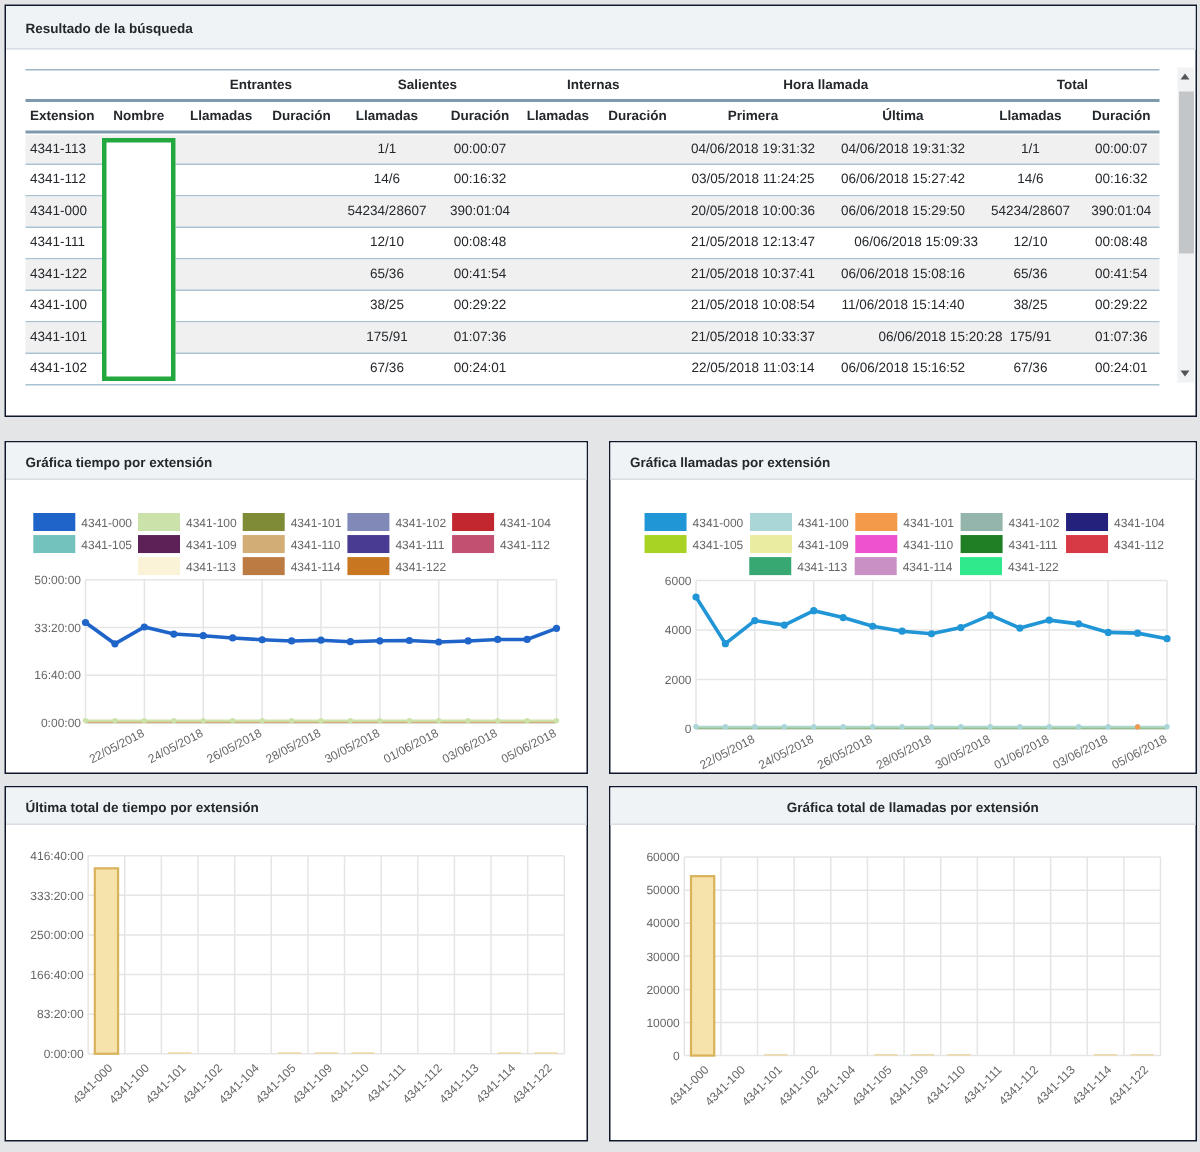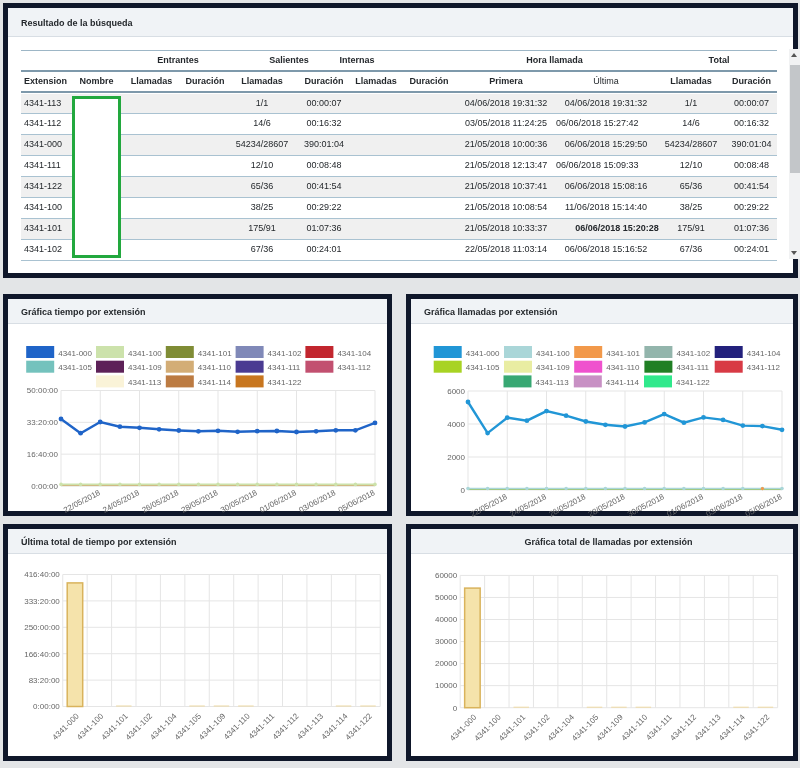--- a/index.html
+++ b/index.html
@@ -1,83 +1,83 @@
 <!DOCTYPE html>
 <html><head><meta charset="utf-8"><style>
 * { margin:0; padding:0; box-sizing:border-box; }
 html,body { width:800px; height:768px; background:#e3e5e7; font-family:"Liberation Sans", sans-serif; position:relative; overflow:hidden; }
-.panel { position:absolute; background:#fff; border:5px solid #0f172a; }
+.panel { position:absolute; background:#fff; border:1px solid #0f172a; }
 .ph { background:#f0f3f6; border-bottom:1px solid #d8dee4; font-weight:bold; font-size:9px; color:#24282c; }
 .p1h { height:29px; line-height:30px; padding-left:13px; }
 .ch { height:25px; line-height:26px; padding-left:13px; }
 .tbl { position:absolute; left:13px; top:13px; width:756px; height:210px; font-size:9px; color:#24282c; }
 .gbox { position:absolute; left:64px; top:58.5px; width:49px; height:162px; border:3px solid #22a83e; background:#fff; }
 .sb { position:absolute; left:781px; top:12px; width:11px; height:210px; background:#f1f2f3; }
 .sbthumb { position:absolute; left:0.5px; top:15.5px; width:10px; height:108px; background:#c3c6c9; }
 .arr { position:absolute; left:2px; width:0; height:0; border-left:3.5px solid transparent; border-right:3.5px solid transparent; }
 .arrup { top:4px; border-bottom:4px solid #555; }
 .arrdn { bottom:4px; border-top:4px solid #555; }
 svg { position:absolute; left:0; top:0; }
 svg text { font-family:"Liberation Sans", sans-serif; }
 </style></head><body>
 <div class="panel" style="left:3px;top:3px;width:795px;height:275px;">
   <div class="ph p1h">Resultado de la búsqueda</div>
   <div style="position:relative;width:100%;height:244px;">
     <div class="tbl">
 <div style="position:absolute;left:0;top:0px;width:756px;height:1px;background:#9db6c6;"></div>
 <div style="position:absolute;left:97px;top:1px;width:120px;height:18.5px;line-height:18.5px;font-weight:bold;text-align:center;overflow:hidden;">Entrantes</div>
 <div style="position:absolute;left:208px;top:1px;width:120px;height:18.5px;line-height:18.5px;font-weight:bold;text-align:center;overflow:hidden;">Salientes</div>
-<div style="position:absolute;left:318.5px;top:1px;width:120.0px;height:18.5px;line-height:18.5px;font-weight:bold;overflow:hidden;">Internas</div>
+<div style="position:absolute;left:318.5px;top:1px;width:120.0px;height:18.5px;line-height:18.5px;font-weight:bold;text-align:center;overflow:hidden;">Internas</div>
 <div style="position:absolute;left:473.5px;top:1px;width:120.0px;height:18.5px;line-height:18.5px;font-weight:bold;text-align:center;overflow:hidden;">Hora llamada</div>
 <div style="position:absolute;left:638px;top:1px;width:120px;height:18.5px;line-height:18.5px;font-weight:bold;text-align:center;overflow:hidden;">Total</div>
 <div style="position:absolute;left:0;top:19.5px;width:756px;height:2px;background:#7e99ab;"></div>
 <div style="position:absolute;left:0px;top:21.5px;width:53px;height:19.5px;line-height:19.5px;font-weight:bold;text-align:left;padding-left:3px;overflow:hidden;">Extension</div>
 <div style="position:absolute;left:53px;top:21.5px;width:45px;height:19.5px;line-height:19.5px;font-weight:bold;text-align:center;overflow:hidden;">Nombre</div>
 <div style="position:absolute;left:98px;top:21.5px;width:65px;height:19.5px;line-height:19.5px;font-weight:bold;text-align:center;overflow:hidden;">Llamadas</div>
 <div style="position:absolute;left:163px;top:21.5px;width:42px;height:19.5px;line-height:19.5px;font-weight:bold;text-align:center;overflow:hidden;">Duración</div>
 <div style="position:absolute;left:205px;top:21.5px;width:72px;height:19.5px;line-height:19.5px;font-weight:bold;text-align:center;overflow:hidden;">Llamadas</div>
 <div style="position:absolute;left:277px;top:21.5px;width:52px;height:19.5px;line-height:19.5px;font-weight:bold;text-align:center;overflow:hidden;">Duración</div>
 <div style="position:absolute;left:329px;top:21.5px;width:52px;height:19.5px;line-height:19.5px;font-weight:bold;text-align:center;overflow:hidden;">Llamadas</div>
 <div style="position:absolute;left:381px;top:21.5px;width:54px;height:19.5px;line-height:19.5px;font-weight:bold;text-align:center;overflow:hidden;">Duración</div>
 <div style="position:absolute;left:435px;top:21.5px;width:100px;height:19.5px;line-height:19.5px;font-weight:bold;text-align:center;overflow:hidden;">Primera</div>
-<div style="position:absolute;left:535px;top:21.5px;width:100px;height:19.5px;line-height:19.5px;font-weight:normal;text-align:center;overflow:hidden;">Última</div>
+<div style="position:absolute;left:535px;top:21.5px;width:100px;height:19.5px;line-height:19.5px;font-weight:bold;text-align:center;overflow:hidden;">Última</div>
 <div style="position:absolute;left:635px;top:21.5px;width:70px;height:19.5px;line-height:19.5px;font-weight:bold;text-align:center;overflow:hidden;">Llamadas</div>
 <div style="position:absolute;left:705px;top:21.5px;width:51px;height:19.5px;line-height:19.5px;font-weight:bold;text-align:center;overflow:hidden;">Duración</div>
 <div style="position:absolute;left:0;top:41px;width:756px;height:2px;background:#7e99ab;"></div>
 <div style="position:absolute;left:0;top:43.5px;width:756px;height:19.9px;background:#f0f0f0;"></div>
 <div style="position:absolute;left:0px;top:43.5px;width:53px;height:19.9px;line-height:19.9px;text-align:left;padding-left:3px;overflow:hidden;">4341-113</div>
 <div style="position:absolute;left:205px;top:43.5px;width:72px;height:19.9px;line-height:19.9px;text-align:center;overflow:hidden;">1/1</div>
 <div style="position:absolute;left:277px;top:43.5px;width:52px;height:19.9px;line-height:19.9px;text-align:center;overflow:hidden;">00:00:07</div>
 <div style="position:absolute;left:435px;top:43.5px;width:100px;height:19.9px;line-height:19.9px;text-align:center;overflow:hidden;">04/06/2018 19:31:32</div>
 <div style="position:absolute;left:535px;top:43.5px;width:100px;height:19.9px;line-height:19.9px;text-align:center;overflow:hidden;">04/06/2018 19:31:32</div>
 <div style="position:absolute;left:635px;top:43.5px;width:70px;height:19.9px;line-height:19.9px;text-align:center;overflow:hidden;">1/1</div>
 <div style="position:absolute;left:705px;top:43.5px;width:51px;height:19.9px;line-height:19.9px;text-align:center;overflow:hidden;">00:00:07</div>
 <div style="position:absolute;left:0;top:63.400000000000006px;width:756px;height:1px;background:#a9c2d1;"></div>
 <div style="position:absolute;left:0px;top:64.4px;width:53px;height:19.9px;line-height:19.9px;text-align:left;padding-left:3px;overflow:hidden;">4341-112</div>
 <div style="position:absolute;left:205px;top:64.4px;width:72px;height:19.9px;line-height:19.9px;text-align:center;overflow:hidden;">14/6</div>
 <div style="position:absolute;left:277px;top:64.4px;width:52px;height:19.9px;line-height:19.9px;text-align:center;overflow:hidden;">00:16:32</div>
 <div style="position:absolute;left:435px;top:64.4px;width:100px;height:19.9px;line-height:19.9px;text-align:center;overflow:hidden;">03/05/2018 11:24:25</div>
-<div style="position:absolute;left:535px;top:64.4px;width:100px;height:19.9px;line-height:19.9px;overflow:hidden;">06/06/2018 15:27:42</div>
+<div style="position:absolute;left:535px;top:64.4px;width:100px;height:19.9px;line-height:19.9px;text-align:center;overflow:hidden;">06/06/2018 15:27:42</div>
 <div style="position:absolute;left:635px;top:64.4px;width:70px;height:19.9px;line-height:19.9px;text-align:center;overflow:hidden;">14/6</div>
 <div style="position:absolute;left:705px;top:64.4px;width:51px;height:19.9px;line-height:19.9px;text-align:center;overflow:hidden;">00:16:32</div>
 <div style="position:absolute;left:0;top:84.30000000000001px;width:756px;height:1px;background:#a9c2d1;"></div>
 <div style="position:absolute;left:0;top:85.30000000000001px;width:756px;height:19.9px;background:#f0f0f0;"></div>
 <div style="position:absolute;left:0px;top:85.30000000000001px;width:53px;height:19.9px;line-height:19.9px;text-align:left;padding-left:3px;overflow:hidden;">4341-000</div>
 <div style="position:absolute;left:205px;top:85.30000000000001px;width:72px;height:19.9px;line-height:19.9px;text-align:center;overflow:hidden;">54234/28607</div>
 <div style="position:absolute;left:277px;top:85.30000000000001px;width:52px;height:19.9px;line-height:19.9px;text-align:center;overflow:hidden;">390:01:04</div>
-<div style="position:absolute;left:435px;top:85.30000000000001px;width:100px;height:19.9px;line-height:19.9px;text-align:center;overflow:hidden;">21/05/2018 10:00:36</div>
+<div style="position:absolute;left:435px;top:85.30000000000001px;width:100px;height:19.9px;line-height:19.9px;text-align:center;overflow:hidden;">20/05/2018 10:00:36</div>
 <div style="position:absolute;left:535px;top:85.30000000000001px;width:100px;height:19.9px;line-height:19.9px;text-align:center;overflow:hidden;">06/06/2018 15:29:50</div>
 <div style="position:absolute;left:635px;top:85.30000000000001px;width:70px;height:19.9px;line-height:19.9px;text-align:center;overflow:hidden;">54234/28607</div>
 <div style="position:absolute;left:705px;top:85.30000000000001px;width:51px;height:19.9px;line-height:19.9px;text-align:center;overflow:hidden;">390:01:04</div>
 <div style="position:absolute;left:0;top:105.20000000000002px;width:756px;height:1px;background:#a9c2d1;"></div>
 <div style="position:absolute;left:0px;top:106.20000000000002px;width:53px;height:19.9px;line-height:19.9px;text-align:left;padding-left:3px;overflow:hidden;">4341-111</div>
 <div style="position:absolute;left:205px;top:106.20000000000002px;width:72px;height:19.9px;line-height:19.9px;text-align:center;overflow:hidden;">12/10</div>
 <div style="position:absolute;left:277px;top:106.20000000000002px;width:52px;height:19.9px;line-height:19.9px;text-align:center;overflow:hidden;">00:08:48</div>
 <div style="position:absolute;left:435px;top:106.20000000000002px;width:100px;height:19.9px;line-height:19.9px;text-align:center;overflow:hidden;">21/05/2018 12:13:47</div>
-<div style="position:absolute;left:535px;top:106.20000000000002px;width:100px;height:19.9px;line-height:19.9px;text-align:left;overflow:hidden;">06/06/2018 15:09:33</div>
+<div style="position:absolute;left:535px;top:106.20000000000002px;width:100px;height:19.9px;line-height:19.9px;text-align:right;overflow:hidden;">06/06/2018 15:09:33</div>
 <div style="position:absolute;left:635px;top:106.20000000000002px;width:70px;height:19.9px;line-height:19.9px;text-align:center;overflow:hidden;">12/10</div>
 <div style="position:absolute;left:705px;top:106.20000000000002px;width:51px;height:19.9px;line-height:19.9px;text-align:center;overflow:hidden;">00:08:48</div>
 <div style="position:absolute;left:0;top:126.10000000000002px;width:756px;height:1px;background:#a9c2d1;"></div>
 <div style="position:absolute;left:0;top:127.10000000000002px;width:756px;height:19.9px;background:#f0f0f0;"></div>
 <div style="position:absolute;left:0px;top:127.10000000000002px;width:53px;height:19.9px;line-height:19.9px;text-align:left;padding-left:3px;overflow:hidden;">4341-122</div>
 <div style="position:absolute;left:205px;top:127.10000000000002px;width:72px;height:19.9px;line-height:19.9px;text-align:center;overflow:hidden;">65/36</div>
 <div style="position:absolute;left:277px;top:127.10000000000002px;width:52px;height:19.9px;line-height:19.9px;text-align:center;overflow:hidden;">00:41:54</div>
 <div style="position:absolute;left:435px;top:127.10000000000002px;width:100px;height:35px;line-height:19.9px;text-align:center;overflow:hidden;">21/05/2018 10:37:41</div>
 <div style="position:absolute;left:535px;top:127.10000000000002px;width:100px;height:19.9px;line-height:19.9px;text-align:center;overflow:hidden;">06/06/2018 15:08:16</div>
 <div style="position:absolute;left:635px;top:127.10000000000002px;width:70px;height:19.9px;line-height:19.9px;text-align:center;overflow:hidden;">65/36</div>
@@ -89,21 +89,21 @@
 <div style="position:absolute;left:435px;top:148.00000000000003px;width:100px;height:19.9px;line-height:19.9px;text-align:center;overflow:hidden;">21/05/2018 10:08:54</div>
 <div style="position:absolute;left:535px;top:148.00000000000003px;width:100px;height:19.9px;line-height:19.9px;text-align:center;overflow:hidden;">11/06/2018 15:14:40</div>
 <div style="position:absolute;left:635px;top:148.00000000000003px;width:70px;height:19.9px;line-height:19.9px;text-align:center;overflow:hidden;">38/25</div>
 <div style="position:absolute;left:705px;top:148.00000000000003px;width:51px;height:19.9px;line-height:19.9px;text-align:center;overflow:hidden;">00:29:22</div>
 <div style="position:absolute;left:0;top:167.90000000000003px;width:756px;height:1px;background:#a9c2d1;"></div>
 <div style="position:absolute;left:0;top:168.90000000000003px;width:756px;height:19.9px;background:#f0f0f0;"></div>
 <div style="position:absolute;left:0px;top:168.90000000000003px;width:53px;height:19.9px;line-height:19.9px;text-align:left;padding-left:3px;overflow:hidden;">4341-101</div>
 <div style="position:absolute;left:205px;top:168.90000000000003px;width:72px;height:19.9px;line-height:19.9px;text-align:center;overflow:hidden;">175/91</div>
 <div style="position:absolute;left:277px;top:168.90000000000003px;width:52px;height:19.9px;line-height:19.9px;text-align:center;overflow:hidden;">01:07:36</div>
 <div style="position:absolute;left:435px;top:168.90000000000003px;width:100px;height:19.9px;line-height:19.9px;text-align:center;overflow:hidden;">21/05/2018 10:33:37</div>
-<div style="position:absolute;left:546px;top:168.90000000000003px;width:100px;height:19.9px;line-height:19.9px;text-align:center;overflow:hidden;font-weight:bold;">06/06/2018 15:20:28</div>
+<div style="position:absolute;left:560px;top:168.90000000000003px;width:100px;height:19.9px;line-height:19.9px;text-align:center;overflow:hidden;">06/06/2018 15:20:28</div>
 <div style="position:absolute;left:635px;top:168.90000000000003px;width:70px;height:19.9px;line-height:19.9px;text-align:center;overflow:hidden;">175/91</div>
 <div style="position:absolute;left:705px;top:168.90000000000003px;width:51px;height:19.9px;line-height:19.9px;text-align:center;overflow:hidden;">01:07:36</div>
 <div style="position:absolute;left:0;top:188.80000000000004px;width:756px;height:1px;background:#a9c2d1;"></div>
 <div style="position:absolute;left:0px;top:189.80000000000004px;width:53px;height:19.9px;line-height:19.9px;text-align:left;padding-left:3px;overflow:hidden;">4341-102</div>
 <div style="position:absolute;left:205px;top:189.80000000000004px;width:72px;height:19.9px;line-height:19.9px;text-align:center;overflow:hidden;">67/36</div>
 <div style="position:absolute;left:277px;top:189.80000000000004px;width:52px;height:19.9px;line-height:19.9px;text-align:center;overflow:hidden;">00:24:01</div>
 <div style="position:absolute;left:435px;top:189.80000000000004px;width:100px;height:19.9px;line-height:19.9px;text-align:center;overflow:hidden;">22/05/2018 11:03:14</div>
 <div style="position:absolute;left:535px;top:189.80000000000004px;width:100px;height:19.9px;line-height:19.9px;text-align:center;overflow:hidden;">06/06/2018 15:16:52</div>
 <div style="position:absolute;left:635px;top:189.80000000000004px;width:70px;height:19.9px;line-height:19.9px;text-align:center;overflow:hidden;">67/36</div>
 <div style="position:absolute;left:705px;top:189.80000000000004px;width:51px;height:19.9px;line-height:19.9px;text-align:center;overflow:hidden;">00:24:01</div>

